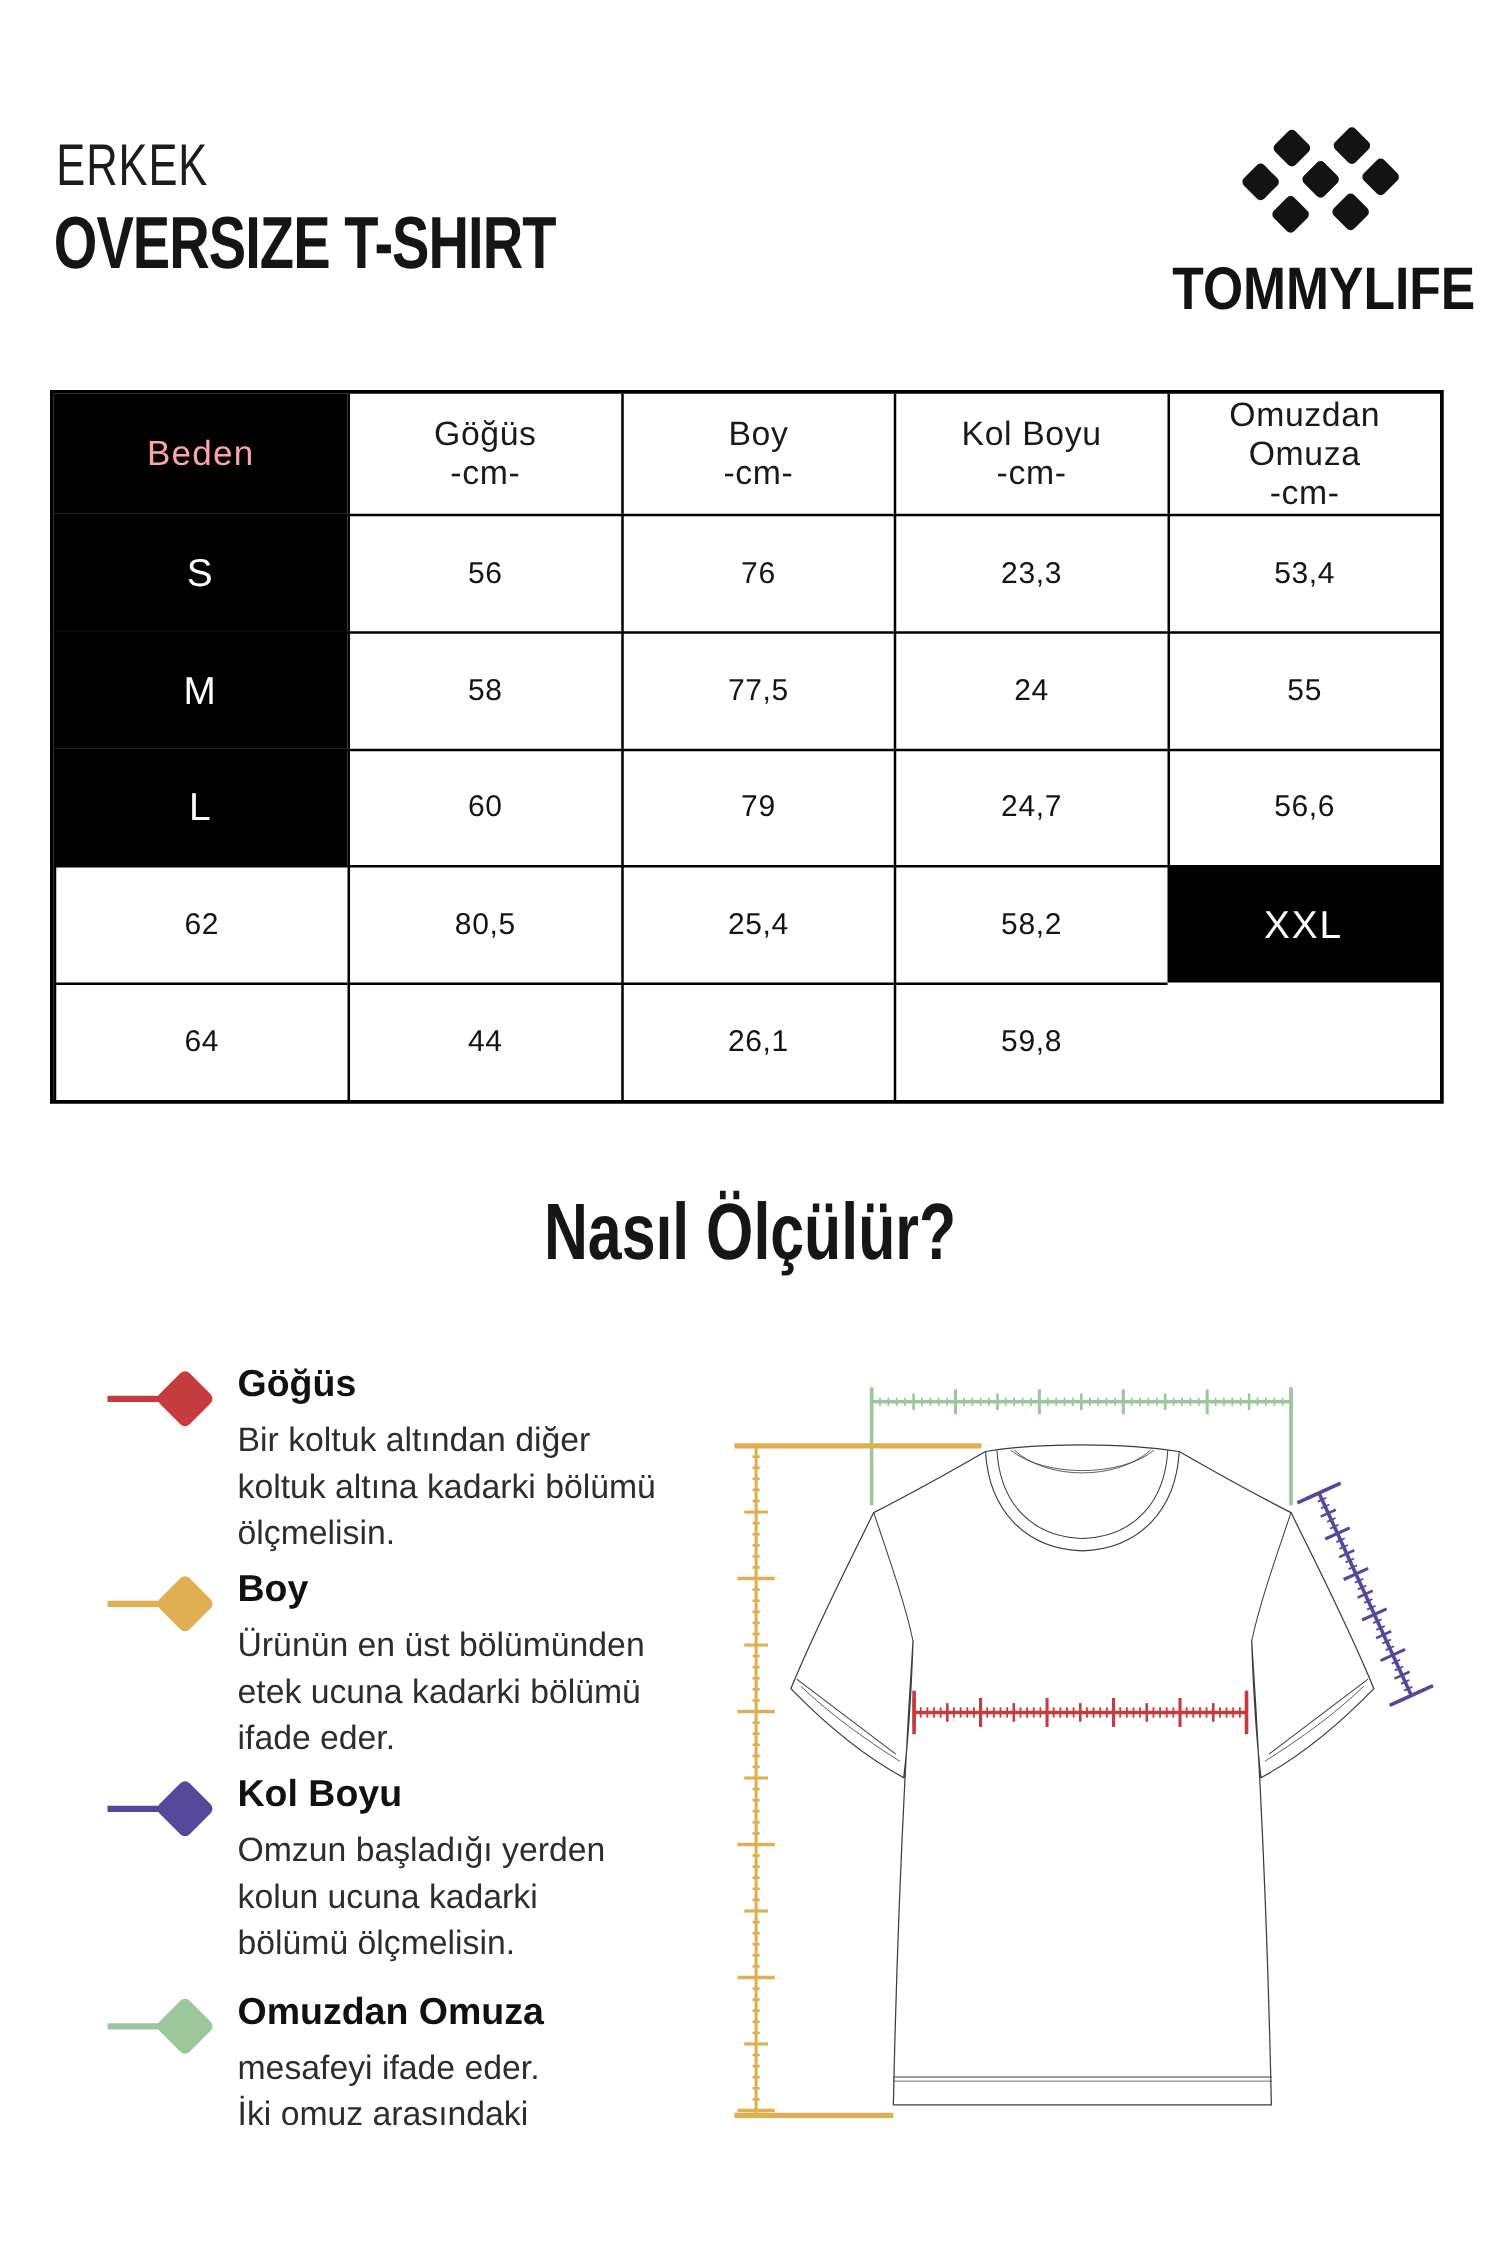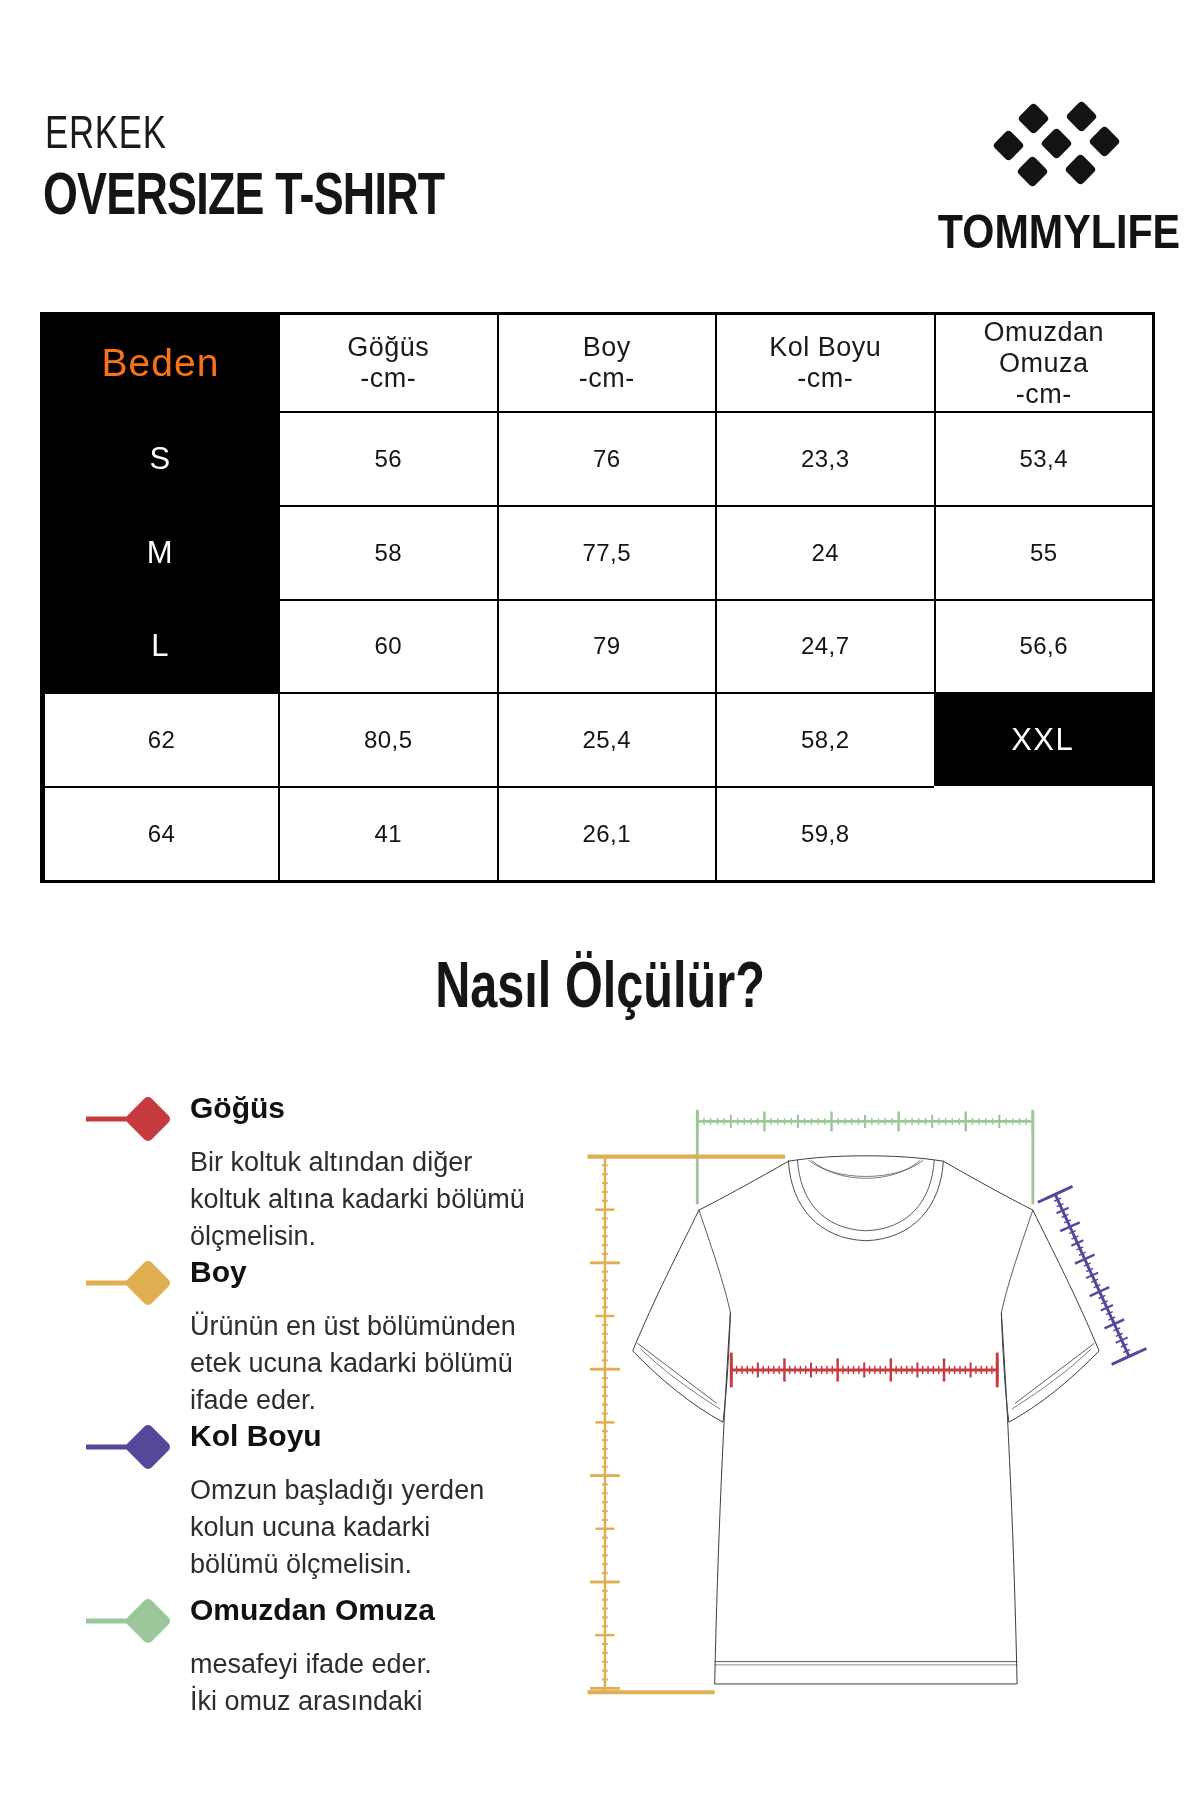--- a/index.html
+++ b/index.html
@@ -36,35 +36,35 @@
   }
   .cell{
     display:flex;align-items:center;justify-content:center;flex-direction:column;
     border-left:2px solid #000;border-top:2px solid #000;box-sizing:border-box;
   }
   .cell.first-row{border-top:none;}
   .cell.first-col{border-left:none;}
   .cell.black{background:#000;color:#fff;border-color:#000;}
   .head-label{font-size:27px;letter-spacing:.5px;line-height:31px;text-align:center;max-width:158px;color:#1a1a1a;}
   .head-unit{font-size:27px;letter-spacing:.5px;line-height:31px;color:#1a1a1a;}
-  .corner{font-size:39px;letter-spacing:1px;color:#f97316;}
+  .corner{font-size:28px;letter-spacing:1px;color:#fca5a5;}
   .size-label{font-size:31px;letter-spacing:1.5px;color:#fff;}
   .value{font-size:24px;letter-spacing:.5px;color:#141414;}
   
   .section-heading{
     position:absolute;left:0;top:948px;width:1200px;text-align:center;
     font-size:64px;font-weight:600;letter-spacing:0px;
     transform:scaleX(.76);transform-origin:center top;color:#161616;
   }
   .legend-item{position:absolute;left:85px;width:460px;}
   .legend-item .marker{position:absolute;left:0;top:2px;}
   .legend-text{margin-left:105px;}
   .legend-title{font-size:30px;font-weight:700;line-height:36px;color:#111;}
   .legend-line{font-size:27px;line-height:37px;color:#2d2d2d;}
-  .legend-desc{margin-top:18px;}
+  .legend-desc{margin-top:8px;}
   .diagram{position:absolute;left:520px;top:1080px;width:640px;height:640px;}
 </style>
 </head>
 <body>
 
 <div class="category">ERKEK</div>
 <div class="page-title">OVERSIZE T-SHIRT</div>
 
 <div class="brand">
   <div class="diamond-grid">
@@ -161,21 +161,21 @@
       <span class="value">58,2</span>
     </div>
 
   <div class="cell black first-col">
       <span class="size-label">XXL</span>
     </div>
   <div class="cell">
       <span class="value">64</span>
     </div>
   <div class="cell">
-      <span class="value">41</span>
+      <span class="value">44</span>
     </div>
   <div class="cell">
       <span class="value">26,1</span>
     </div>
   <div class="cell">
       <span class="value">59,8</span>
     </div>
 </div>
 
 <div class="section-heading">Nasıl Ölçülür?</div>

